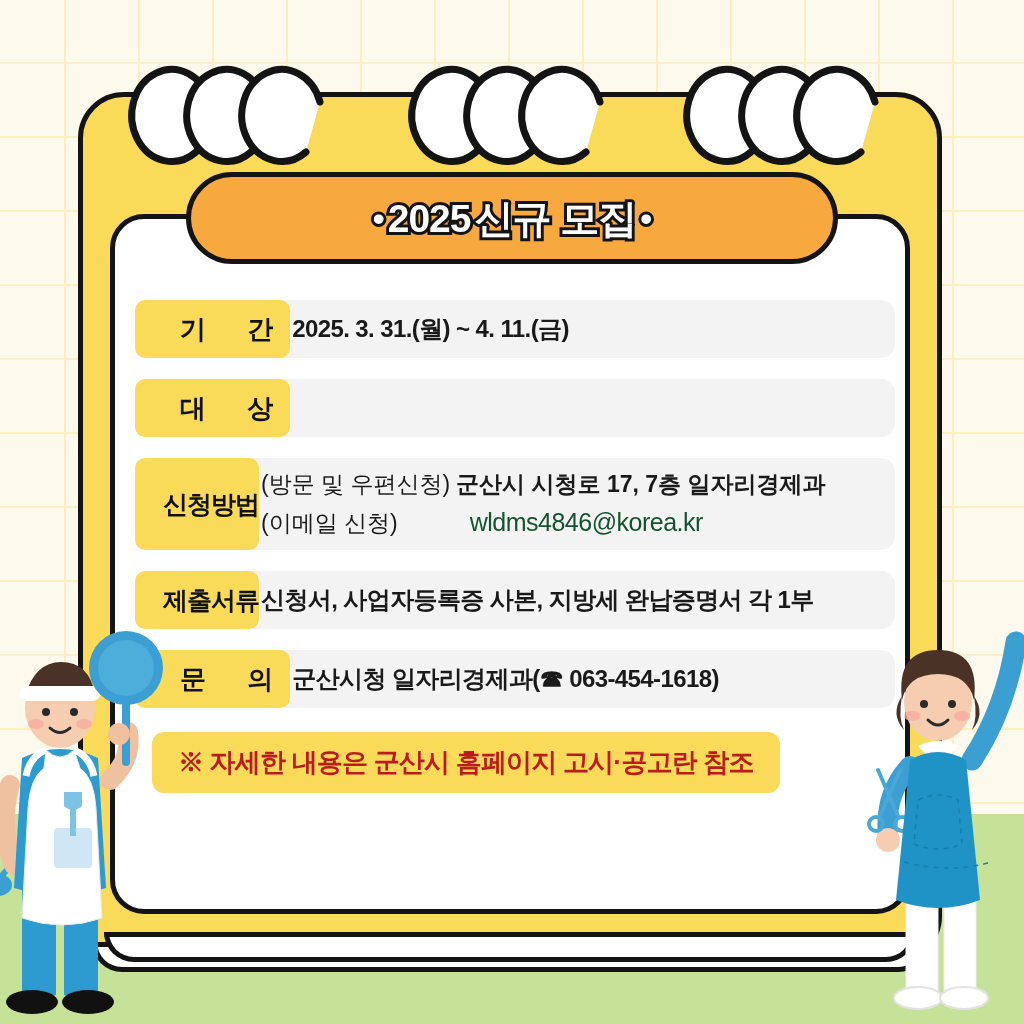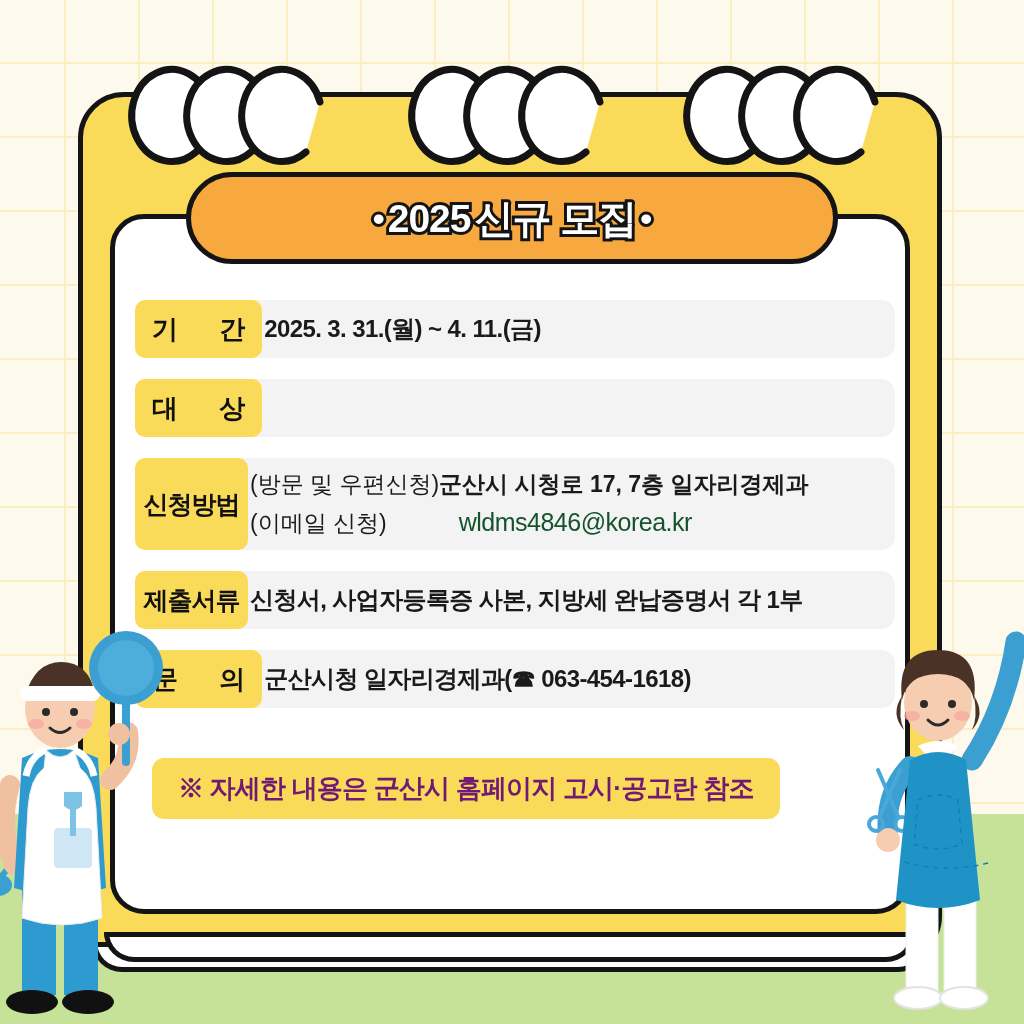--- a/index.html
+++ b/index.html
@@ -95,20 +95,21 @@
   }
   .chip{
     position:relative; z-index:2;
     background:#fadb59;
     border-radius:10px;
     min-width:113px;
     display:flex; align-items:center; justify-content:center;
     font-size:26px; font-weight:bold; color:#111111;
     letter-spacing:0;
     flex:0 0 auto;
+    padding-left:28px;
   }
   .chip.spaced{ letter-spacing:17px; text-indent:17px; }
   .chip.tight{ font-size:25px; letter-spacing:-1px; }
   .row-body{
     position:relative; z-index:2;
     display:flex; flex-direction:column; justify-content:center;
     padding-left:2px; flex:1 1 auto;
   }
   .row-line{
     font-size:24px; color:#1a1a1a; font-weight:bold;
@@ -117,31 +118,31 @@
   .note-red{ color:#ed1c24; font-weight:bold; font-size:22px; margin-left:14px; }
 
   #row-period{ height:58px; }
   #row-target{ height:58px; }
   #row-apply{  height:92px; }
   #row-docs{   height:58px; }
   #row-contact{height:58px; }
 
   .apply-line{ display:flex; align-items:baseline; }
   .apply-label{ font-size:23px; font-weight:normal; color:#1a1a1a; }
-  .apply-value{ font-size:23px; font-weight:bold; color:#1a1a1a; }
+  .apply-value{ font-size:23px; font-weight:bold; color:#1a1a1a; margin-left:6px; }
   .apply-email{ font-size:25px; font-weight:500; color:#14532d; margin-left:72px;
                 font-family:"Liberation Sans", sans-serif; letter-spacing:-0.5px; }
 
   
   #footer-note{
-    position:absolute; left:152px; top:758px;
+    position:absolute; left:152px; top:732px;
     background:#fadb59; border-radius:12px;
     padding:13px 26px;
     z-index:8;
-    font-size:26px; font-weight:bold; color:#701a75; letter-spacing:-0.8px;
+    font-size:26px; font-weight:bold; color:#b91c1c; letter-spacing:-0.8px;
     white-space:nowrap;
   }
 
   
   #chef{ position:absolute; left:-8px; top:630px; width:175px; height:394px; z-index:9; }
   #stylist{ position:absolute; right:-4px; top:630px; width:180px; height:394px; z-index:9; }
 </style>
 </head>
 <body>
 

